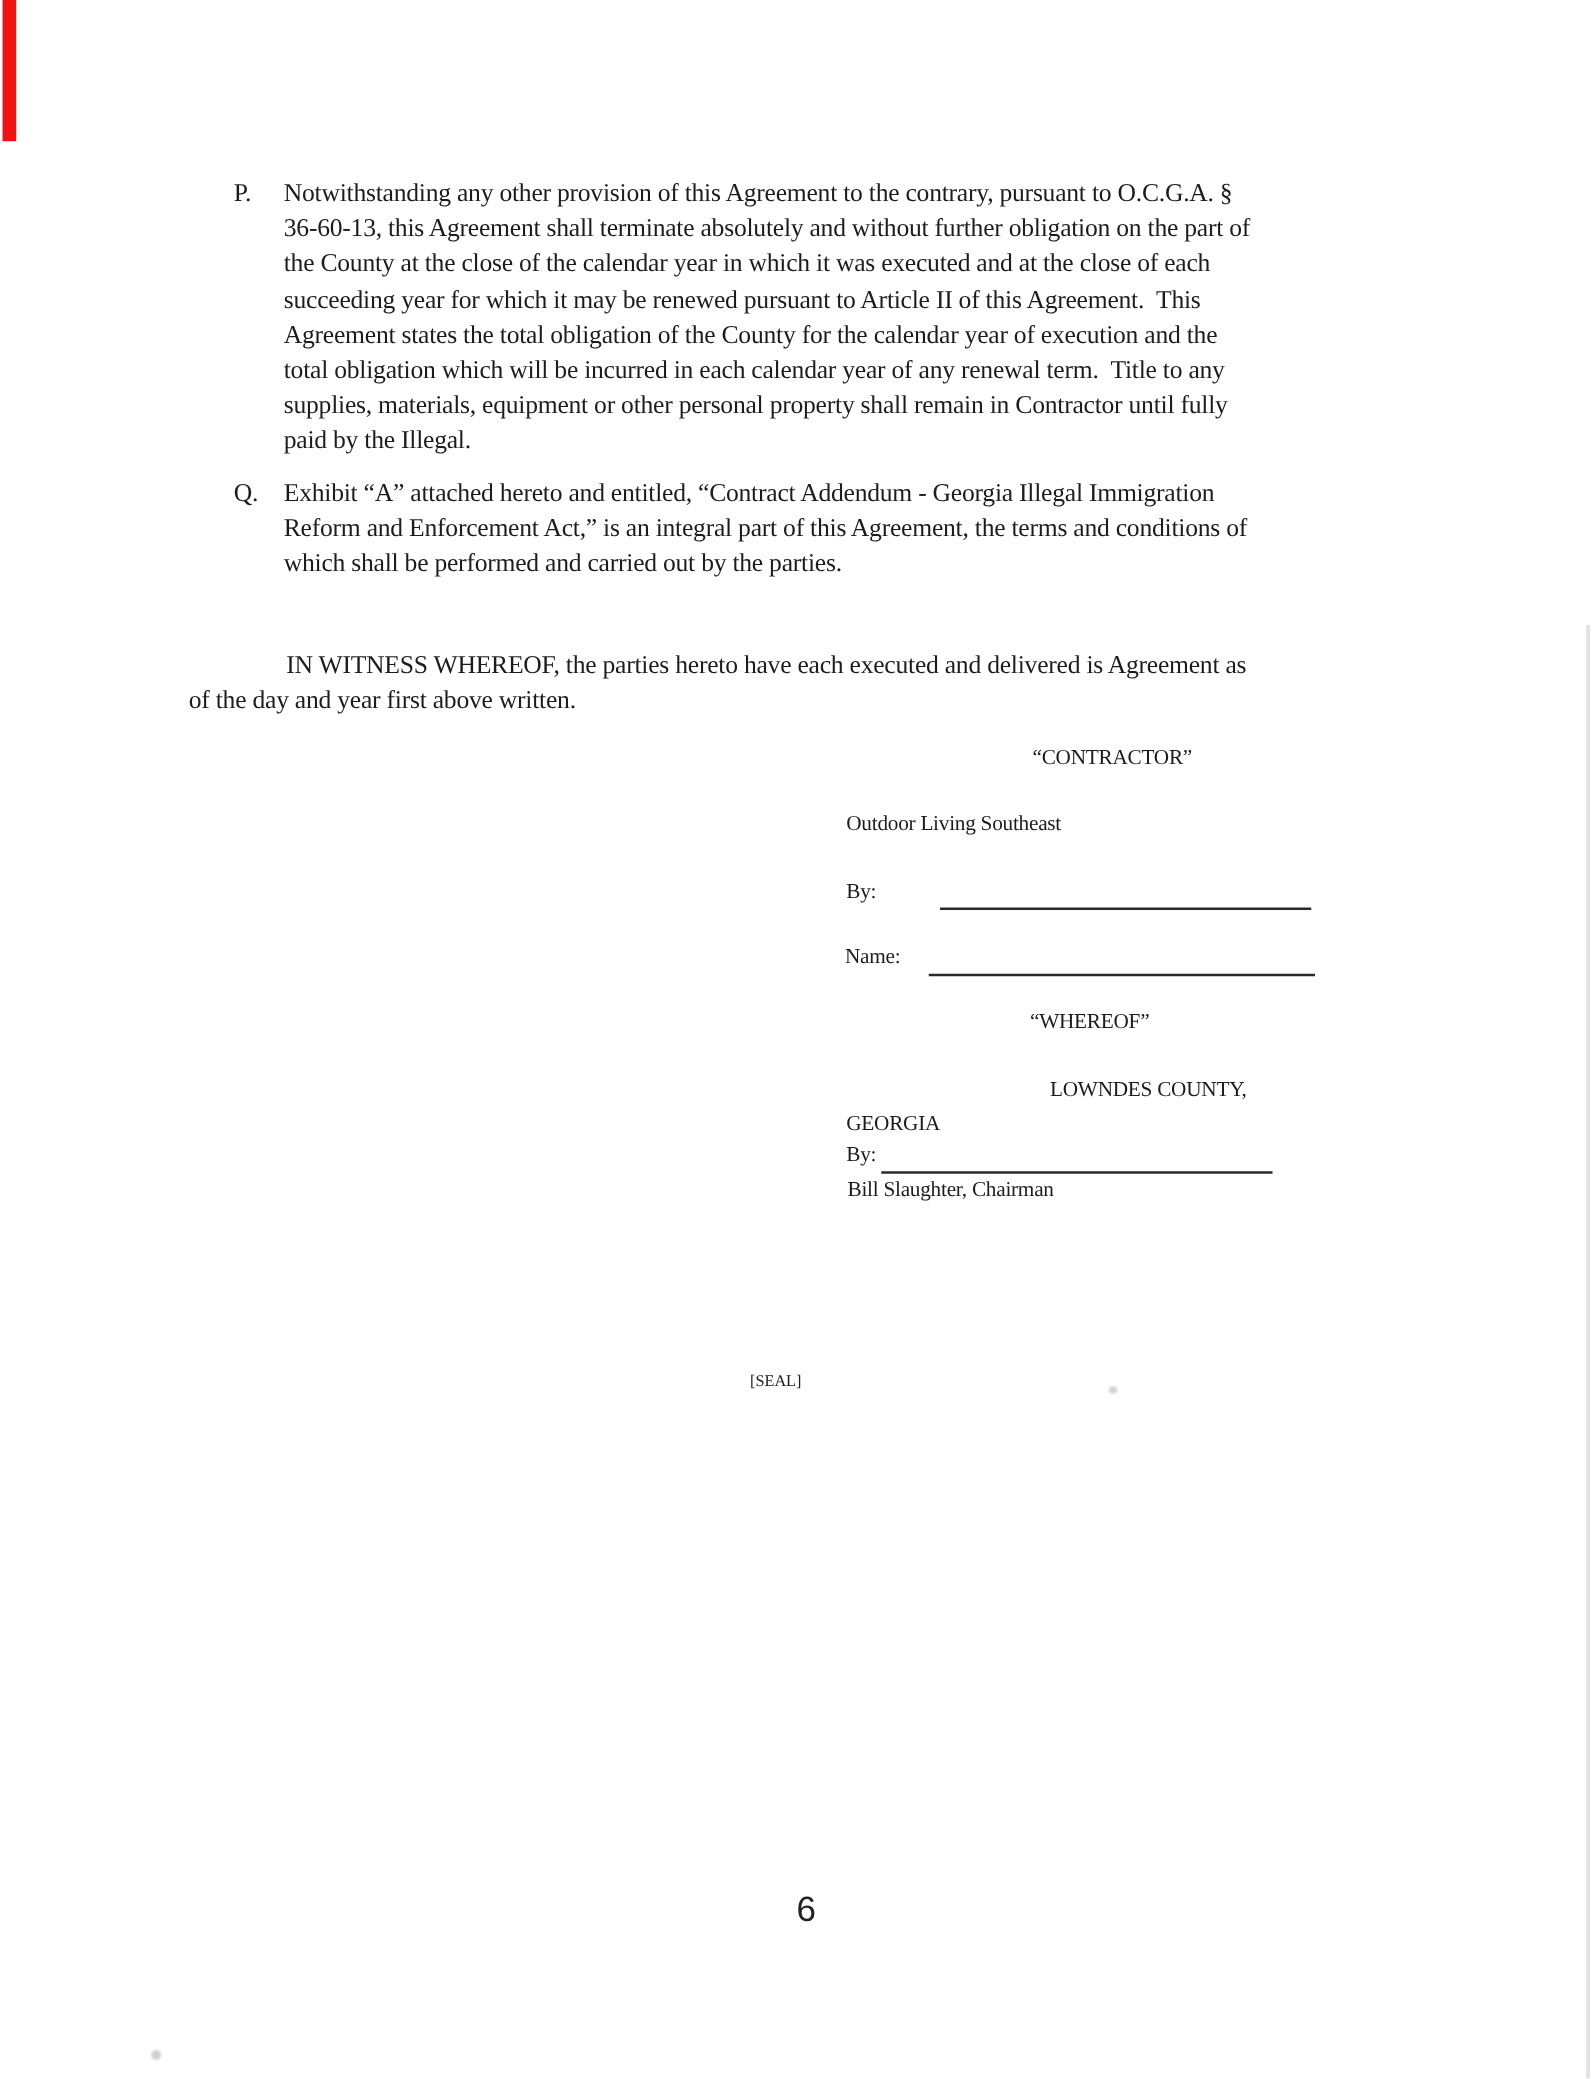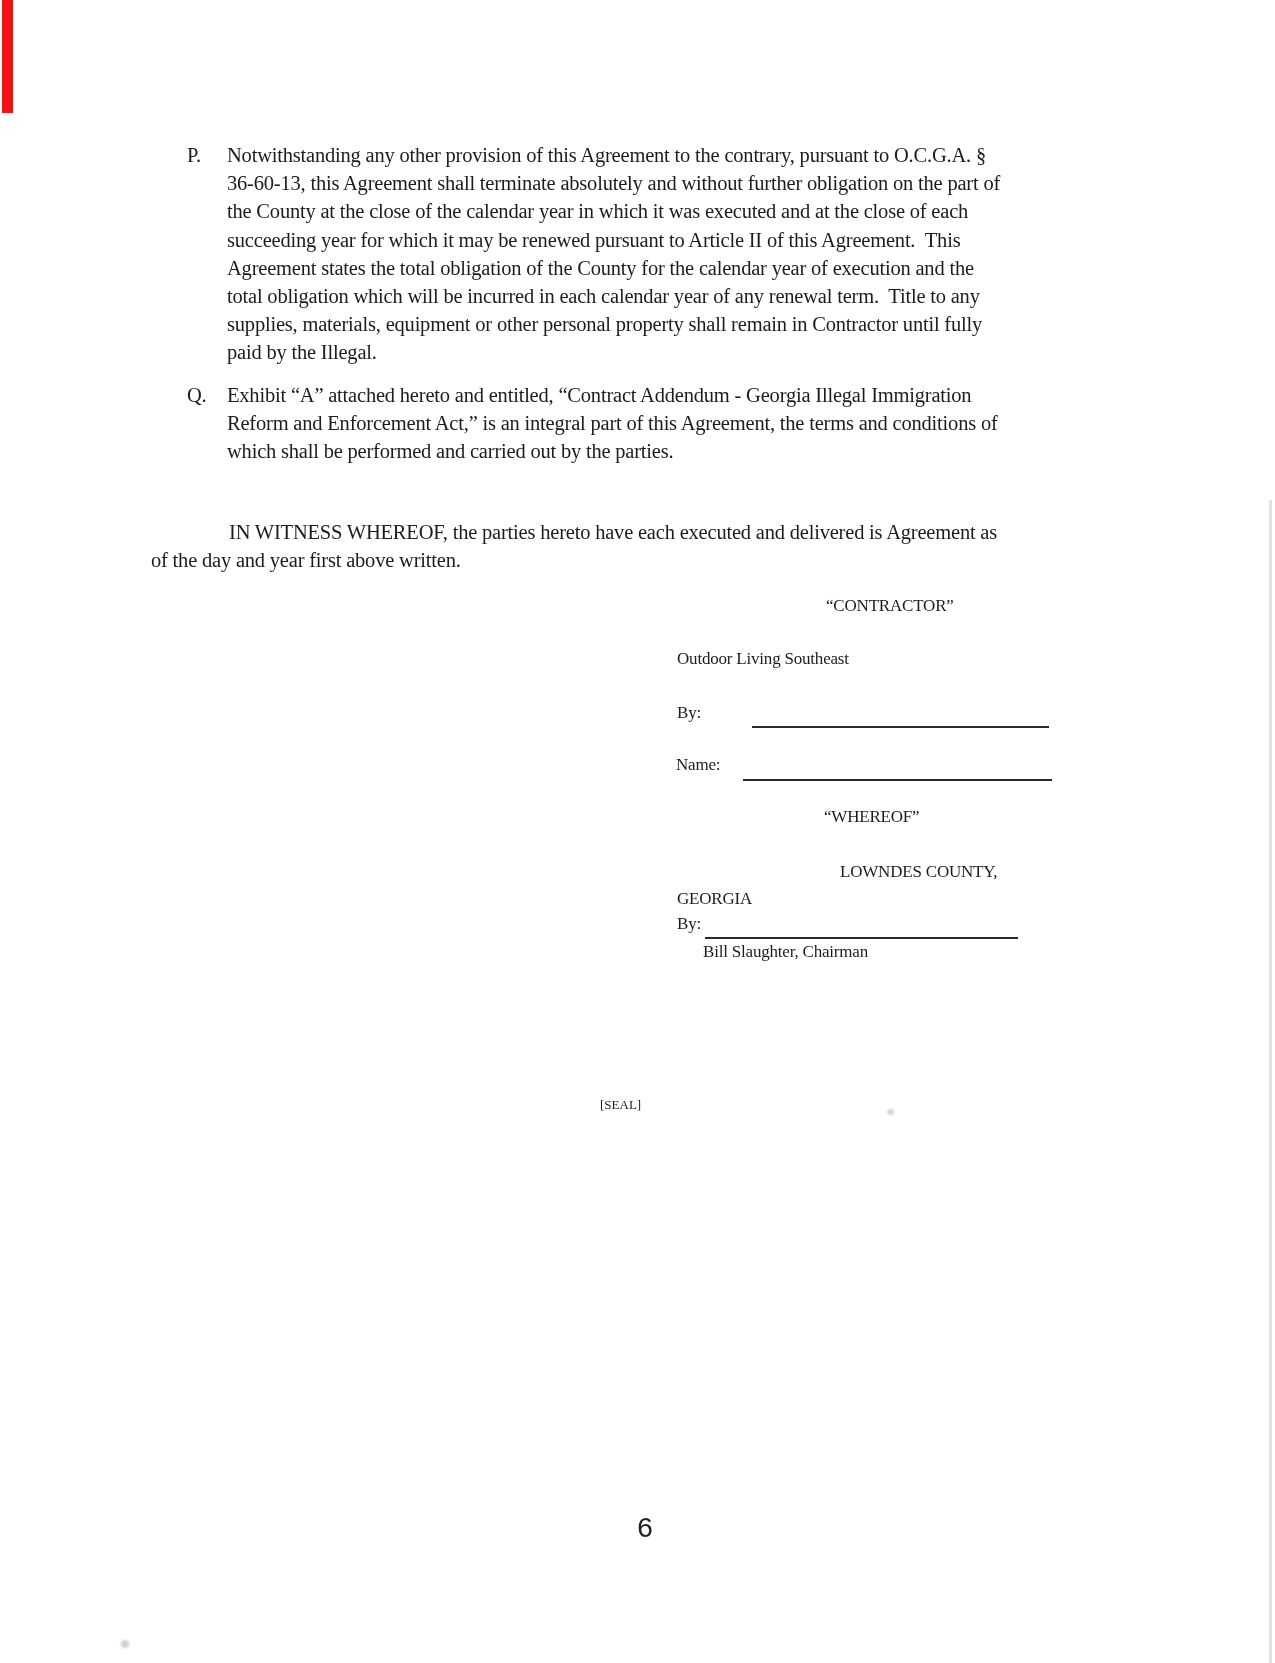--- a/index.html
+++ b/index.html
@@ -121,19 +121,19 @@
   <div class="sigtext" style="left:676px; top:751px;">Name:</div>
   <div class="sig-line" style="left:743px; top:779px; width:309px;"></div>
 
   <div class="sigtext" style="left:824px; top:803px;">“WHEREOF”</div>
   <div class="sigtext" style="left:828px; top:858px;margin-left:12px;">LOWNDES COUNTY,</div>
   <div class="sigtext" style="left:677px; top:885px;">GEORGIA</div>
 
   <div class="sigtext" style="left:677px; top:910px;">By:</div>
   <div class="sig-line" style="left:705px; top:937px; width:313px;"></div>
 
-  <div class="sigtext" style="left:678px; top:938px;margin-left:25px;">Bill Slaughter, Chairman</div>
+  <div class="sigtext" style="left:678px; top:938px;">Bill Slaughter, Chairman</div>
 
   <div class="seal">[SEAL]</div>
 
   <div class="page-number">6</div>
 
 </div>
 
 </body></html>

